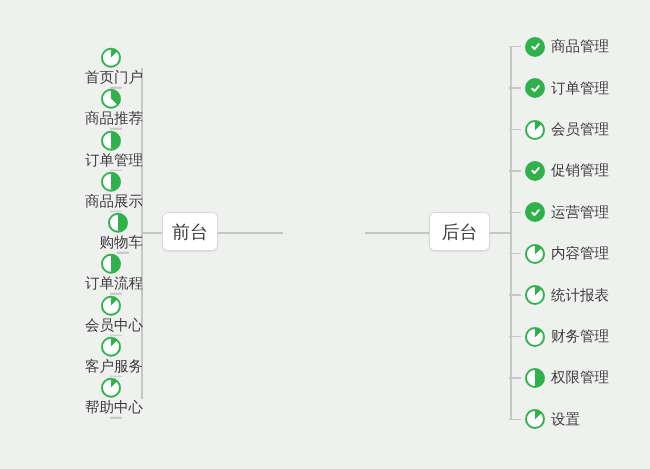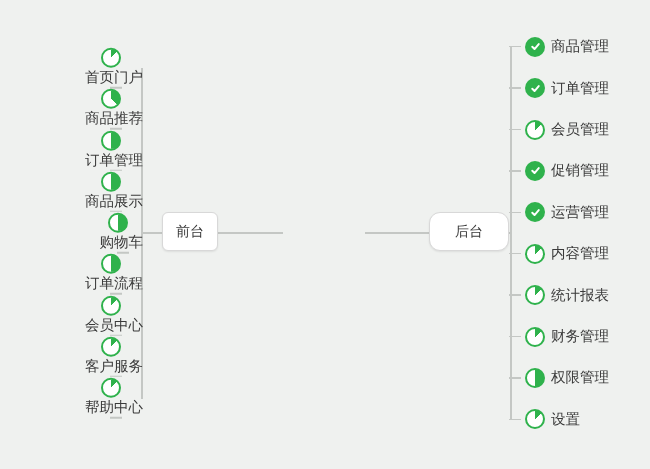--- a/index.html
+++ b/index.html
@@ -18,24 +18,24 @@
     white-space:nowrap;box-sizing:border-box;
   }
   .node.root{
     left:283px;top:203px;width:82px;height:60px;border-radius:8px;
     background:var(--root,#5abd8c);color:#fff;font-size:29px;
     box-shadow:0 2px 4px rgba(0,0,0,.18);
   }
   .node.branch{
     top:212px;height:39px;border-radius:6px;background:#fff;
     border:1px solid var(--nodeborder,#d8d8d8);color:var(--text,#3a3a3a);
-    font-size:14px;box-shadow:0 1px 2px rgba(0,0,0,.08);
+    font-size:18px;box-shadow:0 1px 2px rgba(0,0,0,.08);
   }
   .node.branch.left{left:162px;width:56px;}
-  .node.branch.right{left:429px;width:80px;border-radius:11px;}
+  .node.branch.right{left:429px;width:61px;}
   
   .row{position:absolute;display:flex;align-items:center;transform:translateY(-50%);}
   .row-left{right:507px;flex-direction:column;}
   .row-right{left:509px;}
   .tick{width:12px;height:1.5px;flex:none;}
   .row-left .tick{order:3;margin-left:4px;}
   .row-right .tick{margin-right:4px;}
   .icon{
     width:20px;height:20px;border-radius:50%;box-sizing:border-box;flex:none;
     margin-right:6px;display:flex;align-items:center;justify-content:center;

